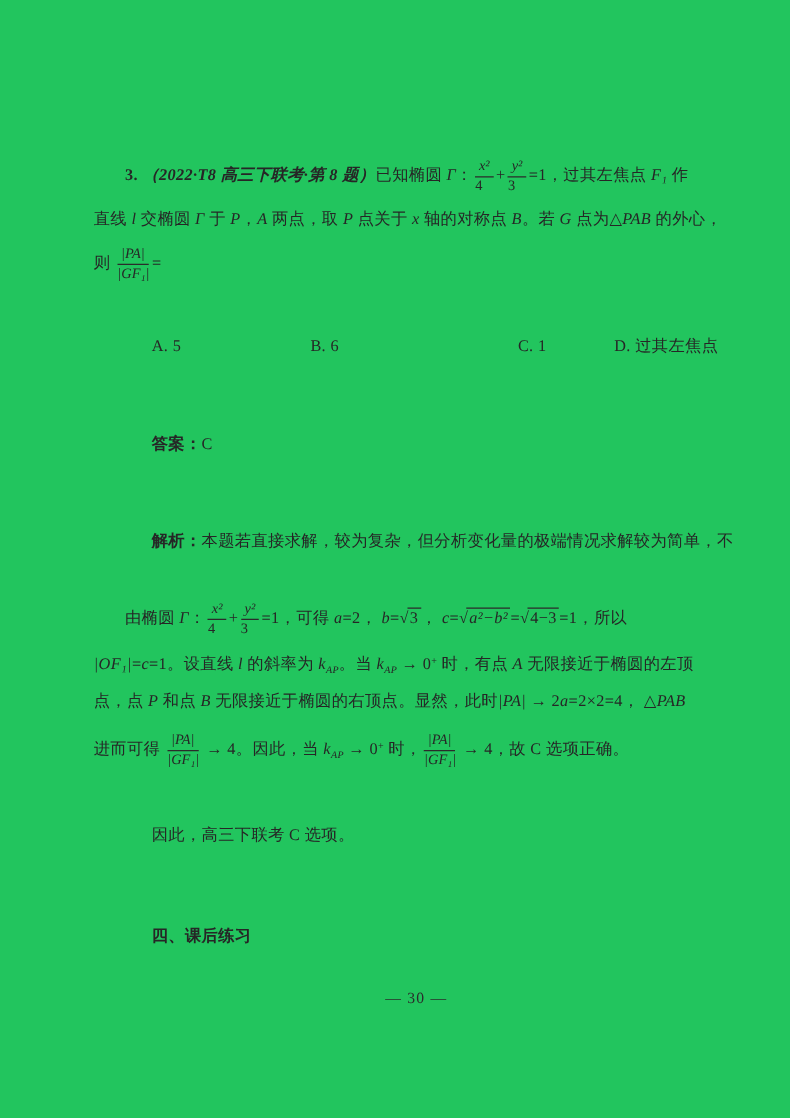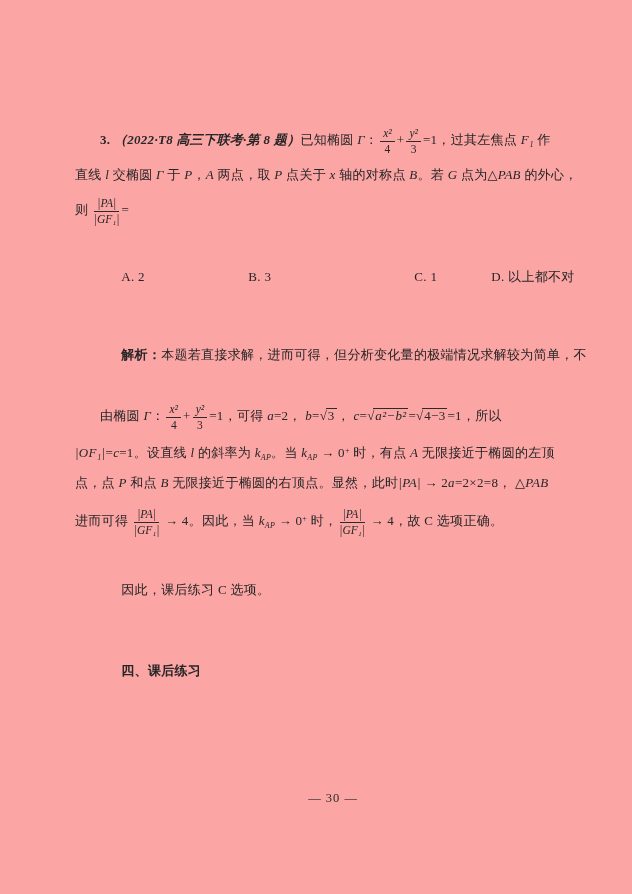--- a/index.html
+++ b/index.html
@@ -1,20 +1,20 @@
 <!DOCTYPE html>
 <html><head>
 <meta charset="utf-8">
 <style>
   html,body{margin:0;padding:0;background:#e8e8e8;}
   .page{
     position:relative;
     width:632px;height:894px;
     margin:0 auto;
-    background:#fca5a5;
+    background:#22c55e;
     color:#262626;
     font-family:"Liberation Serif","DejaVu Serif",serif;
     font-size:13px;
     overflow:hidden;
   }
   .content{position:absolute;left:75px;top:118px;width:492px;}
   .ln{white-space:pre;line-height:26px;letter-spacing:0.3px;}
   .lh28{line-height:28px;}
   .lh30{line-height:30px;}
   .tall{line-height:44px;}
@@ -22,21 +22,21 @@
   .ind{padding-left:25px;}
   .mt4{margin-top:4px;}
   .mt6{margin-top:6px;}
   .t{font-style:normal;}
   .mi{font-style:italic;}
   .bd{font-weight:bold;}
   .src{font-weight:bold;font-style:italic;}
   sub{font-size:8px;vertical-align:-3px;line-height:0;}
   sup{font-size:8px;vertical-align:4px;line-height:0;}
   .frac{
-    display:inline-flex;flex-direction:column;align-items:center;
+    display:inline-flex;flex-direction:column;align-items:flex-start;
     font-size:11.5px;line-height:1.1;vertical-align:middle;
     margin:0 2px;text-align:center;letter-spacing:0;
   }
   .fn{border-bottom:1px solid #2b2b2b;padding:0 3px 1px;}
   .fd{padding-top:1px;}
   .sqrt{white-space:pre;}
   .rad{letter-spacing:0;}
   .ol{border-top:1px solid #2b2b2b;display:inline-block;line-height:1.15;padding:0 2px;margin-left:-1px;}
   .opts{padding-left:25px;}
   .opts .o1{display:inline-block;width:127px;}
@@ -51,35 +51,38 @@
 <body>
 
 <div class="page">
   <div class="content">
 
     <div class="ln tall ind"><span class="bd">3. </span><span class="src">（2022·T8 高三下联考·第 8 题）</span><span class="t">已知椭圆 </span><span class="mi">Γ</span><span class="t">：</span><span class="frac"><span class="fn mi">x²</span><span class="fd t">4</span></span><span class="t">+</span><span class="frac"><span class="fn mi">y²</span><span class="fd t">3</span></span><span class="t">=1，过其左焦点 </span><span class="mi">F₁</span><span class="t"> 作</span></div>
     <div class="ln"><span class="t">直线 </span><span class="mi">l</span><span class="t"> 交椭圆 </span><span class="mi">Γ</span><span class="t"> 于 </span><span class="mi">P</span><span class="t">，</span><span class="mi">A</span><span class="t"> 两点，取 </span><span class="mi">P</span><span class="t"> 点关于 </span><span class="mi">x</span><span class="t"> 轴的对称点 </span><span class="mi">B</span><span class="t">。若 </span><span class="mi">G</span><span class="t"> 点为△</span><span class="mi">PAB</span><span class="t"> 的外心，</span></div>
     <div class="ln tall"><span class="t">则 </span><span class="frac"><span class="fn mi">|PA|</span><span class="fd mi">|GF₁|</span></span><span class="t">=</span></div>
 
     <div class="ln opts mt6">
-      <span class="o1">A. 2</span><span class="o2">B. 3</span><span class="o3">C. 1</span><span>D. 以上都不对</span>
+      <span class="o1">A. 5</span><span class="o2">B. 6</span><span class="o3">C. 1</span><span>D. 过其左焦点</span>
     </div>
 
+    <div class="ln ind">
+      <span class="bd">答案：</span><span>C</span>
+    </div>
 
     <div class="ln ind">
-      <span class="bd">解析：</span><span>本题若直接求解，进而可得，但分析变化量的极端情况求解较为简单，不</span>
+      <span class="bd">解析：</span><span>本题若直接求解，较为复杂，但分析变化量的极端情况求解较为简单，不</span>
     </div>
 
     <div class="ln tall ind"><span class="t">由椭圆 </span><span class="mi">Γ</span><span class="t">：</span><span class="frac"><span class="fn mi">x²</span><span class="fd t">4</span></span><span class="t">+</span><span class="frac"><span class="fn mi">y²</span><span class="fd t">3</span></span><span class="t">=1，可得 </span><span class="mi">a</span><span class="t">=2， </span><span class="mi">b</span><span class="t">=</span><span class="sqrt"><span class="rad">√</span><span class="ol t">3</span></span><span class="t">， </span><span class="mi">c</span><span class="t">=</span><span class="sqrt"><span class="rad">√</span><span class="ol mi">a²−b²</span></span><span class="t">=</span><span class="sqrt"><span class="rad">√</span><span class="ol t">4−3</span></span><span class="t">=1，所以</span></div>
     <div class="ln lh30"><span class="mi">|OF₁|</span><span class="t">=</span><span class="mi">c</span><span class="t">=1。设直线 </span><span class="mi">l</span><span class="t"> 的斜率为 </span><span class="mi">k</span><sub class="mi">AP</sub><span class="t">。当 </span><span class="mi">k</span><sub class="mi">AP</sub><span class="t"> → 0</span><sup class="t">+</sup><span class="t"> 时，有点 </span><span class="mi">A</span><span class="t"> 无限接近于椭圆的左顶</span></div>
-    <div class="ln lh30"><span class="t">点，点 </span><span class="mi">P</span><span class="t"> 和点 </span><span class="mi">B</span><span class="t"> 无限接近于椭圆的右顶点。显然，此时</span><span class="mi">|PA|</span><span class="t"> → 2</span><span class="mi">a</span><span class="t">=2×2=8， △</span><span class="mi">PAB</span></div>
+    <div class="ln lh30"><span class="t">点，点 </span><span class="mi">P</span><span class="t"> 和点 </span><span class="mi">B</span><span class="t"> 无限接近于椭圆的右顶点。显然，此时</span><span class="mi">|PA|</span><span class="t"> → 2</span><span class="mi">a</span><span class="t">=2×2=4， △</span><span class="mi">PAB</span></div>
     <div class="ln tall46"><span class="t">进而可得 </span><span class="frac"><span class="fn mi">|PA|</span><span class="fd mi">|GF₁|</span></span><span class="t"> → 4。因此，当 </span><span class="mi">k</span><sub class="mi">AP</sub><span class="t"> → 0</span><sup class="t">+</sup><span class="t"> 时，</span><span class="frac"><span class="fn mi">|PA|</span><span class="fd mi">|GF₁|</span></span><span class="t"> → 4，故 C 选项正确。</span></div>
 
     <div class="ln lh28 ind mt4">
-      <span>因此，课后练习 C 选项。</span>
+      <span>因此，高三下联考 C 选项。</span>
     </div>
 
     <div class="ln ind">
       <span class="bd">四、课后练习</span>
     </div>
 
   </div>
 
   <div class="footer">— 30 —</div>
 </div>

